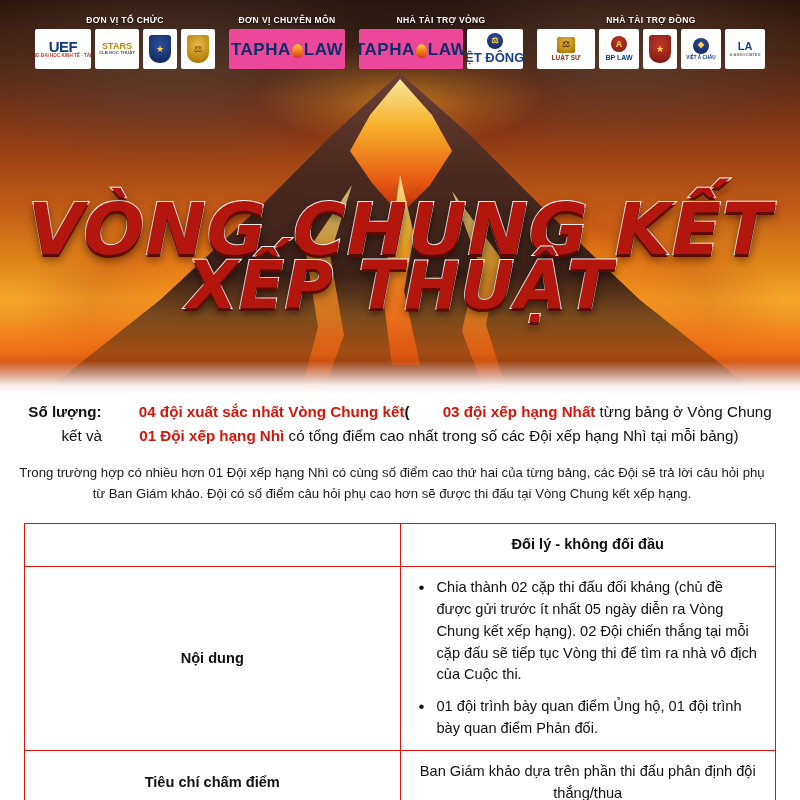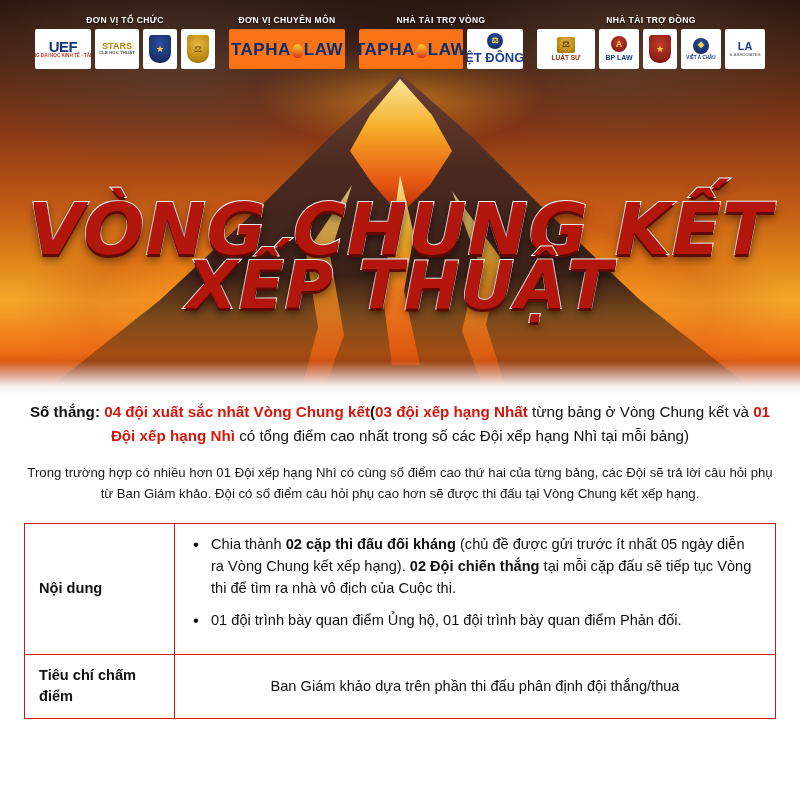--- a/index.html
+++ b/index.html
@@ -98,21 +98,21 @@
     width: 22px; height: 28px;
     background: radial-gradient(circle at 50% 35%, #3b6fc4 0%, #1c3f86 60%, #12295c 100%);
     border-radius: 3px 3px 10px 10px;
     display: flex; align-items: center; justify-content: center;
     color: #ffd24a; font-size: 9px;
   }
   .crest.red { background: radial-gradient(circle at 50% 35%, #c0392b 0%, #8e1f16 70%, #661108 100%); }
   .crest.gold { background: radial-gradient(circle at 50% 35%, #e8b84b 0%, #b8860b 70%, #8a6508 100%); color:#5a3a00;}
   .crest.navy { background: radial-gradient(circle at 50% 35%, #2c4f9e 0%, #17306b 70%, #0d1f4a 100%); }
 
-  .logo-tapha { width: 116px; background:#f97316; }
+  .logo-tapha { width: 116px; background:#ec4899; }
   .tapha {
     display: flex; align-items: center; justify-content: center;
     font-size: 17px; font-weight: bold; color: #0b2e6f; letter-spacing: 0.5px;
     line-height: 1;
   }
   .tapha .flame {
     display: inline-block; width: 11px; height: 14px; margin: 0 1px;
     background: linear-gradient(180deg, #ffcf33 0%, #f08a1c 45%, #d8321c 100%);
     border-radius: 50% 50% 45% 45% / 62% 62% 38% 38%;
     transform: translateY(2px);
@@ -147,24 +147,24 @@
   }
   .t-line1 { font-size: 72px; }
   .t-line2 { font-size: 66px; margin-top: -6px; }
 
   
   .lead {
     position: absolute; left: 24px; top: 400px; width: 752px;
     text-align: center;
     font-size: 15.2px; line-height: 1.55; color: #111111; font-weight: bold;
   }
-  .lead .red { color: #d4160b; }
+  .lead .red { color: #d4160b; margin-left: 33px; }
   .lead .normal { font-weight: normal; color:#111; }
   .note {
-    position: absolute; left: 26px; top: 462px; width: 748px;
+    position: absolute; left: 18px; top: 462px; width: 748px;
     text-align: center;
     font-size: 13.2px; line-height: 1.6; color: #1a1a1a;
   }
 
   
   table.info {
     position: absolute; left: 24px; top: 523px; width: 752px;
     border-collapse: collapse;
     table-layout: fixed;
   }
@@ -177,38 +177,38 @@
     line-height: 1.5;
   }
   td.head {
     text-align: center;
     font-weight: bold;
     font-size: 15.4px;
     padding: 11px 10px;
   }
   td.lbl {
     width: 150px;
-    text-align: left;
+    text-align: center;
     font-weight: bold;
     font-size: 15px;
   }
   ul.bullets { margin: 0; padding: 0 0 0 18px; list-style: none; }
   ul.bullets li {
     position: relative;
     padding-left: 4px;
     margin: 0 0 10px 0;
   }
-  ul.bullets li:last-child { margin-bottom: 12px; }
+  ul.bullets li:last-child { margin-bottom: 0; }
   ul.bullets li::before {
     content: "•";
     position: absolute; left: -14px; top: -1px;
     font-size: 17px; line-height: 1.45;
     color: #111;
   }
-  .b { font-weight: bold; }
+  .b { font-weight: normal; }
   .center { text-align: center; }
 </style>
 </head>
 <body>
 
 <div id="page">
 
   <div class="hero">
     <div class="smoke"></div>
     <div class="mountain">
@@ -329,28 +329,32 @@
       </div>
     </div>
   </div>
 
   <div class="titleblock">
     <div class="t-line1">VÒNG CHUNG KẾT</div>
     <div class="t-line2">XẾP THUẬT</div>
   </div>
 
   <div class="lead">
-    <span>Số thắng:</span>
+    <span>Số lượng:</span>
     <span class="red">04 đội xuất sắc nhất Vòng Chung kết</span><span>(</span><span class="red">03 đội xếp hạng Nhất</span><span class="normal"> từng bảng ở Vòng Chung kết và </span><span class="red">01 Đội xếp hạng Nhì</span><span class="normal"> có tổng điểm cao nhất trong số các Đội xếp hạng Nhì tại mỗi bảng)</span>
   </div>
 
   <div class="note">Trong trường hợp có nhiều hơn 01 Đội xếp hạng Nhì có cùng số điểm cao thứ hai của từng bảng, các Đội sẽ trả lời câu hỏi phụ từ Ban Giám khảo. Đội có số điểm câu hỏi phụ cao hơn sẽ được thi đấu tại Vòng Chung kết xếp hạng.</div>
 
   <table class="info">
     <tbody>
+        <tr>
+      <td style="border-right:1px solid #d4160b;">&nbsp;</td>
+      <td class="head">Đối lý - không đối đầu</td>
+    </tr>
     <tr>
       <td class="lbl">Nội dung</td>
       <td>
         <ul class="bullets">
           <li>
             <span>Chia thành </span><span class="b">02 cặp thi đấu đối kháng</span><span> (chủ đề được gửi trước ít nhất 05 ngày diễn ra Vòng Chung kết xếp hạng). </span><span class="b">02 Đội chiến thắng</span><span> tại mỗi cặp đấu sẽ tiếp tục Vòng thi để tìm ra nhà vô địch của Cuộc thi.</span>
           </li>
           <li>
             <span>01 đội trình bày quan điểm Ủng hộ, 01 đội trình bày quan điểm Phản đối.</span>
           </li>

